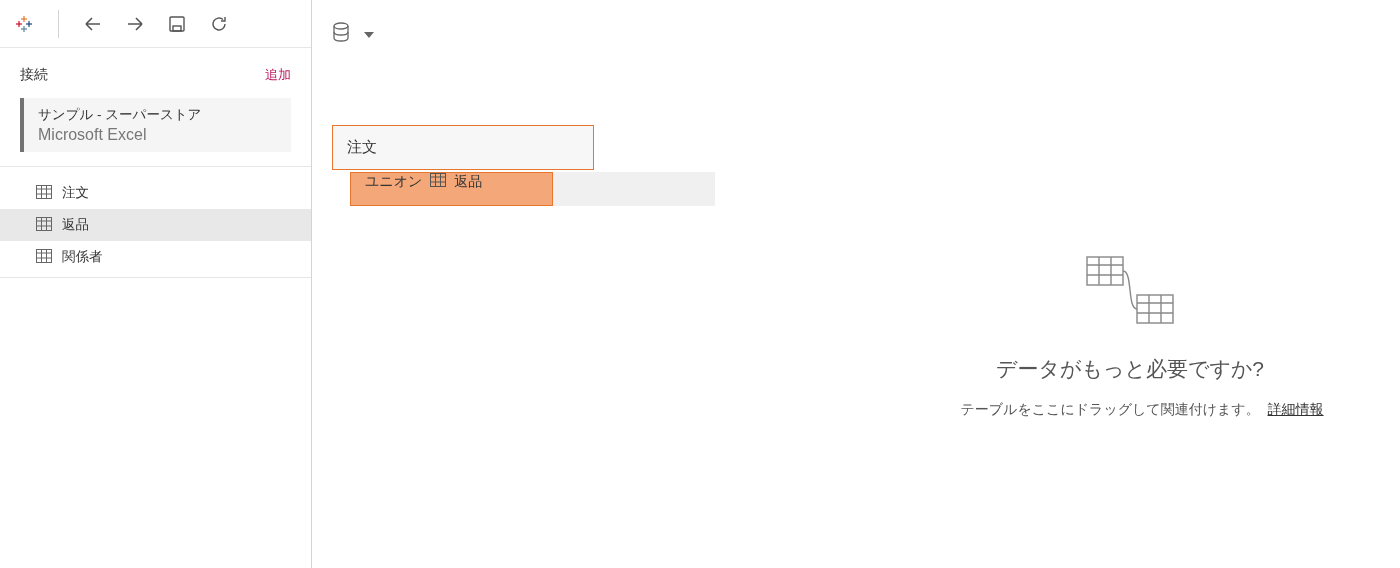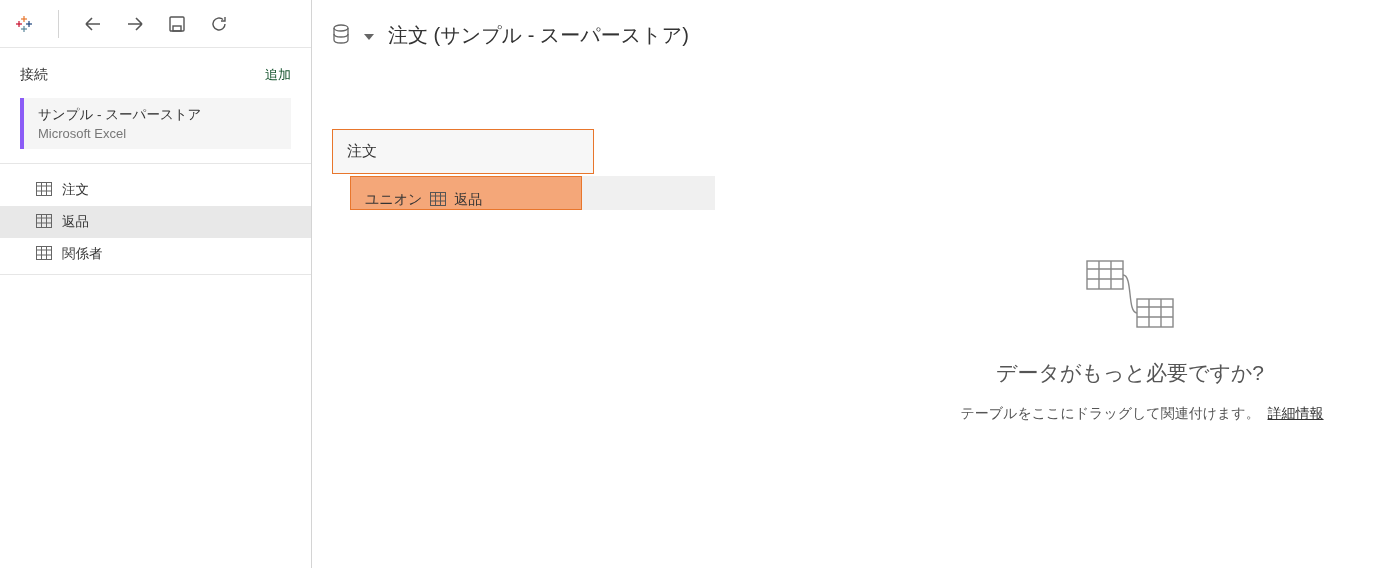--- a/index.html
+++ b/index.html
@@ -50,32 +50,32 @@
     
     .section-header {
       display: flex;
       justify-content: space-between;
       align-items: center;
       padding: 18px 20px 10px 20px;
       font-size: 14px;
       color: #333;
     }
     .add-link {
-      color: #14532d;
+      color: #be185d;
       cursor: pointer;
       font-size: 13px;
     }
     .connection-item {
       margin: 4px 20px 14px 20px;
       padding: 8px 14px;
       background: #f5f5f5;
-      border-left: 4px solid #8b5cf6;
+      border-left: 4px solid #737373;
     }
     .connection-name { font-size: 13.5px; color: #333; }
-    .connection-type { font-size: 13px; color: #777; margin-top: 2px; }
+    .connection-type { font-size: 16px; color: #777; margin-top: 2px; }
     
     .sidebar-hr { border: none; border-top: 1px solid #e6e6e6; margin: 0 0 6px 0; }
     
     
     .sheets-header {
       display: flex;
       justify-content: space-between;
       align-items: center;
       padding: 10px 20px 12px 20px;
     }
@@ -157,26 +157,26 @@
     .union-drop {
       position: absolute;
       left: 38px;
       top: 117px;
       width: 365px;
       height: 34px;
       display: flex;
       align-items: center;
     }
     .union-drop-left {
-      width: 232px;
+      width: 203px;
       height: 100%;
       background: #f4a779;
       border: 1px solid #e8762c;
       display: flex;
-      align-items: flex-end;
+      align-items: flex-start;
       padding: 0 14px;
       gap: 8px;
       font-size: 14px;
       color: #333;
     }
     .union-drop-right {
       flex: 1;
       height: 100%;
       background: #f0f0f0;
     }
@@ -322,21 +322,20 @@
           <ellipse cx="9" cy="4" rx="7" ry="3"></ellipse>
           <path d="M2 4v12c0 1.7 3.1 3 7 3s7-1.3 7-3V4"></path>
           <path d="M2 10c0 1.7 3.1 3 7 3s7-1.3 7-3"></path>
         </svg>
       </span>
       <span class="dropdown-caret">
         <svg width="10" height="6" viewBox="0 0 10 6" fill="#666">
           <path d="M0 0l5 6 5-6z"></path>
         </svg>
       </span>
-      <span class="main-title">注文 (サンプル - スーパーストア)</span>
     </div>
 
     <div class="canvas">
       <div class="table-box">
         <span>注文</span>
       </div>
 
       <div class="union-drop">
         <div class="union-drop-left">
           <span>ユニオン</span>

